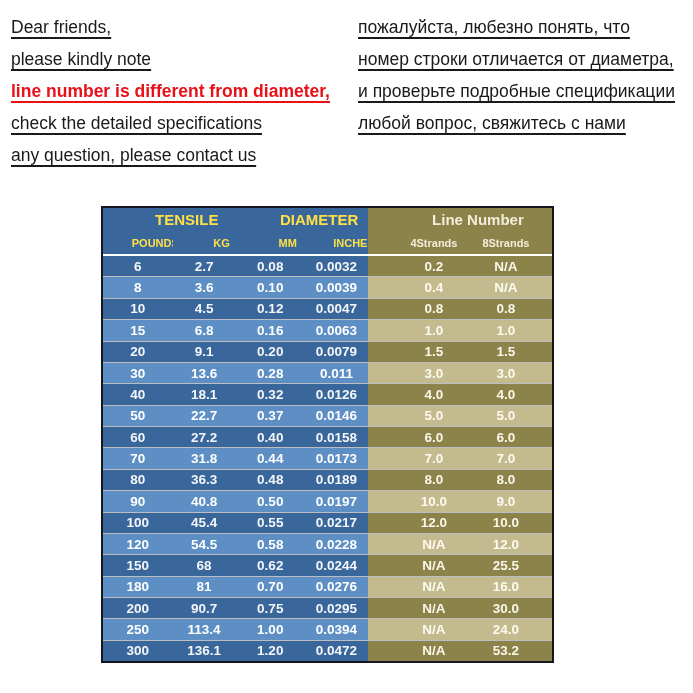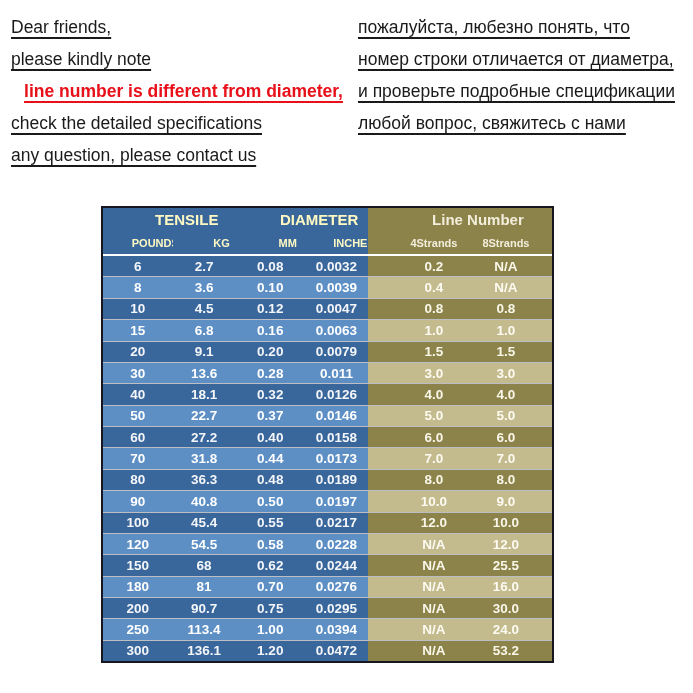--- a/index.html
+++ b/index.html
@@ -19,21 +19,21 @@
     height: 32px; line-height: 31px;
     font-size: 17.5px;
     color: var(--ink, #1a1a1a);
     white-space: nowrap;
   }
   .note-line span {
     text-decoration: underline;
     text-decoration-thickness: 1.5px;
     text-underline-offset: 4px;
   }
-  .note-line.red { color: var(--accent, #e8111a); font-weight: bold; text-align: center; }
+  .note-line.red { color: var(--accent, #e8111a); font-weight: bold; }
 
   
   .spec-table {
     position: absolute; left: 101px; top: 206px;
     width: 453px; height: 457px;
     border: 2px solid #15161f;
     box-sizing: border-box;
     display: flex; flex-direction: column;
     font-weight: bold;
   }
@@ -43,21 +43,21 @@
   .cell, .gcell {
     display: flex; align-items: center; justify-content: center;
     box-sizing: border-box;
     white-space: nowrap;
   }
   
   .c0 { width: 15.5%; } .c1 { width: 14%; text-align: center; } .c2 { width: 15.5%; }
   .c3 { width: 14%; }  .c4 { width: 20.5%; padding-left: 40px; } .c5 { width: 20.5%; }
   .g0 { width: 29.5%; } .g1 { width: 29.5%; } .g2 { width: 41%; padding-left: 36px; }
 
-  .hblue  { background: var(--blue-dark, #3a679b); color: #fef9c3; font-size: 15px; padding-left: 35px; }
+  .hblue  { background: var(--blue-dark, #3a679b); color: #fde047; font-size: 15px; padding-left: 35px; }
   .holive { background: var(--olive-dark, #8b8349); color: #f3eedb; font-size: 15px; }
   .crow .hblue, .crow .holive { font-size: 11px; }
 
   .sep { height: 2px; background: #ffffff; flex: none; }
 
   .tbody { flex: 1; display: flex; flex-direction: column; }
   .tbody .trow { flex: 1; }
   .tbody .trow + .trow { border-top: 1px solid rgba(15, 20, 40, 0.28); }
   .tbody .cell { font-size: 13.5px; }
 

